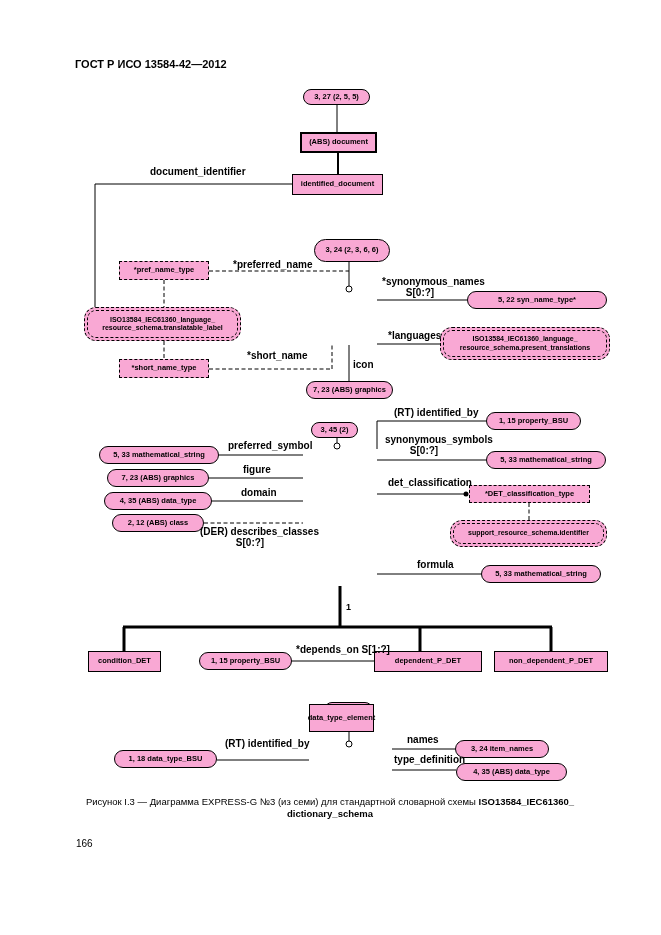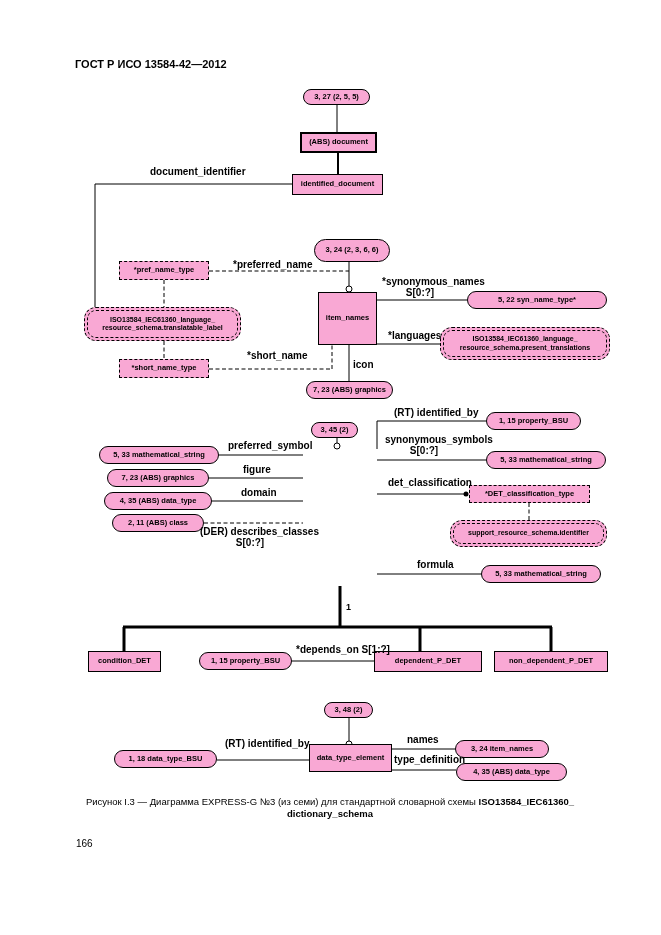--- a/index.html
+++ b/index.html
@@ -80,37 +80,36 @@
   </svg>
 
   <div class="node oval" style="left:303px;top:89px;width:67px;height:16px">3, 27 (2, 5, 5)</div>
   <div class="node oval" style="left:314px;top:239px;width:76px;height:23px">3, 24 (2, 3, 6, 6)</div>
   <div class="node oval" style="left:467px;top:291px;width:140px;height:18px">5, 22 syn_name_type*</div>
   <div class="node oval" style="left:306px;top:381px;width:87px;height:18px">7, 23 (ABS) graphics</div>
   <div class="node oval" style="left:311px;top:422px;width:47px;height:16px">3, 45 (2)</div>
   <div class="node oval" style="left:99px;top:446px;width:120px;height:18px">5, 33 mathematical_string</div>
   <div class="node oval" style="left:107px;top:469px;width:102px;height:18px">7, 23 (ABS) graphics</div>
   <div class="node oval" style="left:104px;top:492px;width:108px;height:18px">4, 35 (ABS) data_type</div>
-  <div class="node oval" style="left:112px;top:514px;width:92px;height:18px">2, 11 (ABS) class</div>
+  <div class="node oval" style="left:112px;top:514px;width:92px;height:18px">2, 12 (ABS) class</div>
   <div class="node oval" style="left:486px;top:412px;width:95px;height:18px">1, 15 property_BSU</div>
   <div class="node oval" style="left:486px;top:451px;width:120px;height:18px">5, 33 mathematical_string</div>
   <div class="node oval" style="left:481px;top:565px;width:120px;height:18px">5, 33 mathematical_string</div>
   <div class="node oval" style="left:199px;top:652px;width:93px;height:18px">1, 15 property_BSU</div>
   <div class="node oval" style="left:324px;top:702px;width:49px;height:16px">3, 48 (2)</div>
   <div class="node oval" style="left:114px;top:750px;width:103px;height:18px">1, 18 data_type_BSU</div>
   <div class="node oval" style="left:455px;top:740px;width:94px;height:18px">3, 24 item_names</div>
   <div class="node oval" style="left:456px;top:763px;width:111px;height:18px">4, 35 (ABS) data_type</div>
 
   <div class="node rect heavy" style="left:300px;top:132px;width:77px;height:21px">(ABS) document</div>
   <div class="node rect" style="left:292px;top:174px;width:91px;height:21px">identified_document</div>
-  <div class="node rect" style="left:318px;top:292px;width:59px;height:53px">item_names</div>
   <div class="node rect" style="left:88px;top:651px;width:73px;height:21px">condition_DET</div>
   <div class="node rect" style="left:374px;top:651px;width:108px;height:21px">dependent_P_DET</div>
   <div class="node rect" style="left:494px;top:651px;width:114px;height:21px">non_dependent_P_DET</div>
-  <div class="node rect" style="left:309px;top:744px;width:83px;height:28px">data_type_element</div>
+  <div class="node rect" style="left:309px;top:704px;width:65px;height:28px">data_type_element</div>
 
   <div class="node tbox" style="left:119px;top:261px;width:90px;height:19px">*pref_name_type</div>
   <div class="node tbox" style="left:119px;top:359px;width:90px;height:19px">*short_name_type</div>
   <div class="node tbox" style="left:469px;top:485px;width:121px;height:18px">*DET_classification_type</div>
 
   <div class="node interschema" style="left:84px;top:307px;width:157px;height:34px">
     <div class="inner">
       <span class="l">ISO13584_IEC61360_language_</span>
       <span class="l">resource_schema.translatable_label</span>
     </div>

